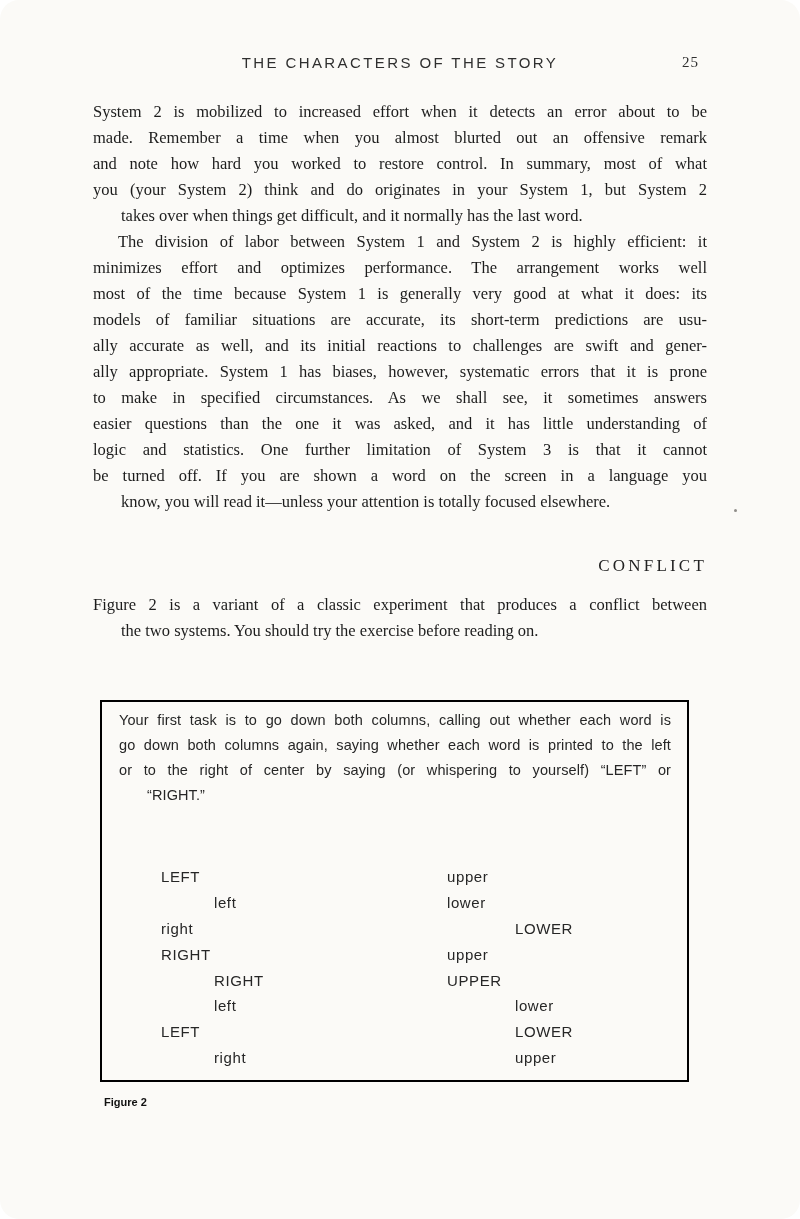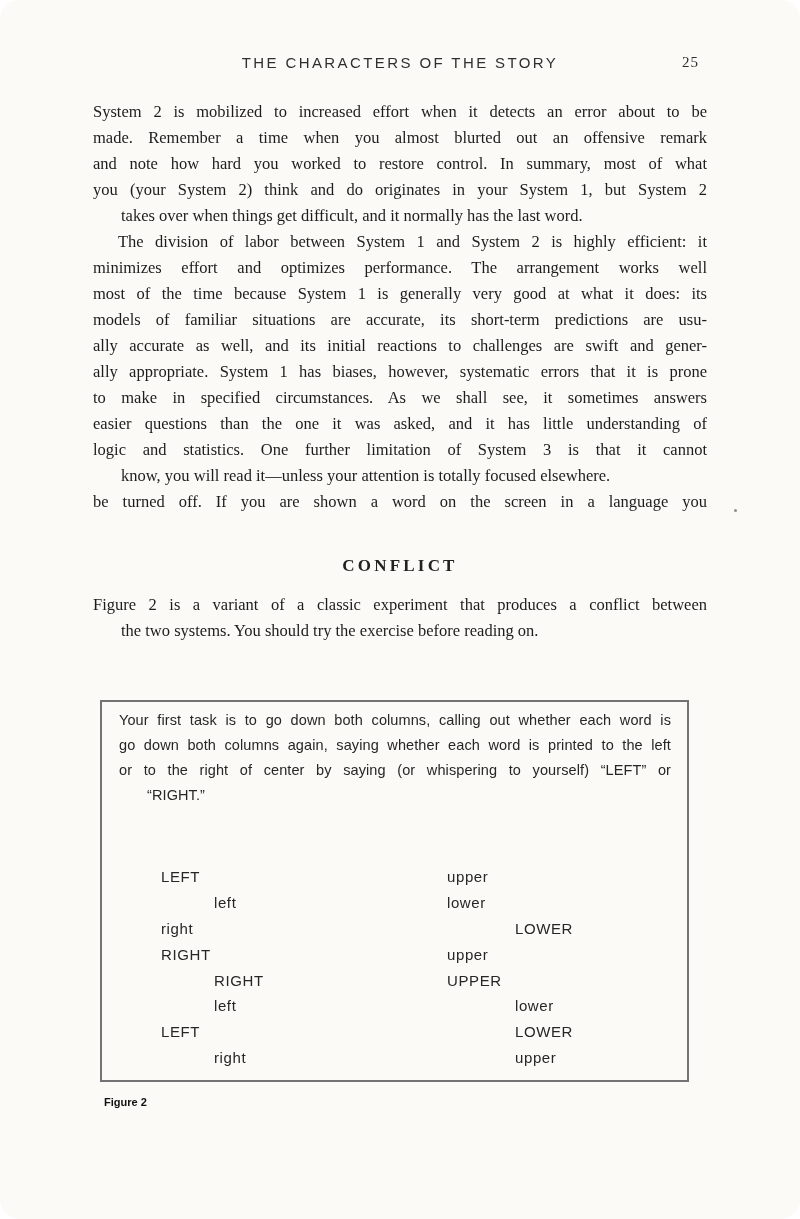--- a/index.html
+++ b/index.html
@@ -55,44 +55,44 @@
     padding-left: 25px;
   }
 
   
   .section-heading {
     position: absolute;
     top: 556px;
     left: 93px;
     width: 614px;
     margin: 0;
-    text-align: center;
+    text-align: right;
     font-size: 17px;
-    font-weight: bold;
+    font-weight: normal;
     letter-spacing: 3.2px;
     color: #222222;
   }
 
   .conflict-paragraph {
     position: absolute;
     top: 592px;
     left: 93px;
     width: 614px;
     font-size: 16.5px;
   }
 
   
   .figure-box {
     position: absolute;
     top: 700px;
     left: 100px;
     width: 589px;
     height: 382px;
     box-sizing: border-box;
-    border: 2px solid #737373;
+    border: 2px solid #000000;
     background: #fbfaf7;
     font-family: "Liberation Sans", sans-serif;
     color: #262626;
   }
   .figure-instructions {
     position: absolute;
     top: 6px;
     left: 17px;
     right: 16px;
     font-size: 14.5px;
@@ -168,22 +168,22 @@
       <div>
         <div class="line first-indent">The division of labor between System 1 and System 2 is highly efficient: it</div>
         <div class="line">minimizes effort and optimizes performance. The arrangement works well</div>
         <div class="line">most of the time because System 1 is generally very good at what it does: its</div>
         <div class="line">models of familiar situations are accurate, its short-term predictions are usu-</div>
         <div class="line">ally accurate as well, and its initial reactions to challenges are swift and gener-</div>
         <div class="line">ally appropriate. System 1 has biases, however, systematic errors that it is prone</div>
         <div class="line">to make in specified circumstances. As we shall see, it sometimes answers</div>
         <div class="line">easier questions than the one it was asked, and it has little understanding of</div>
         <div class="line">logic and statistics. One further limitation of System 3 is that it cannot</div>
+        <div class="line">be turned off. If you are shown a word on the screen in a language you</div>
         <div class="line last">know, you will read it—unless your attention is totally focused elsewhere.</div>
-        <div class="line">be turned off. If you are shown a word on the screen in a language you</div>
       </div>
     </main>
 
   <h2 class="section-heading">CONFLICT</h2>
 
   <div class="conflict-paragraph" id="conflict-paragraph">
       <div class="line">Figure 2 is a variant of a classic experiment that produces a conflict between</div>
       <div class="line last">the two systems. You should try the exercise before reading on.</div>
     </div>
 

